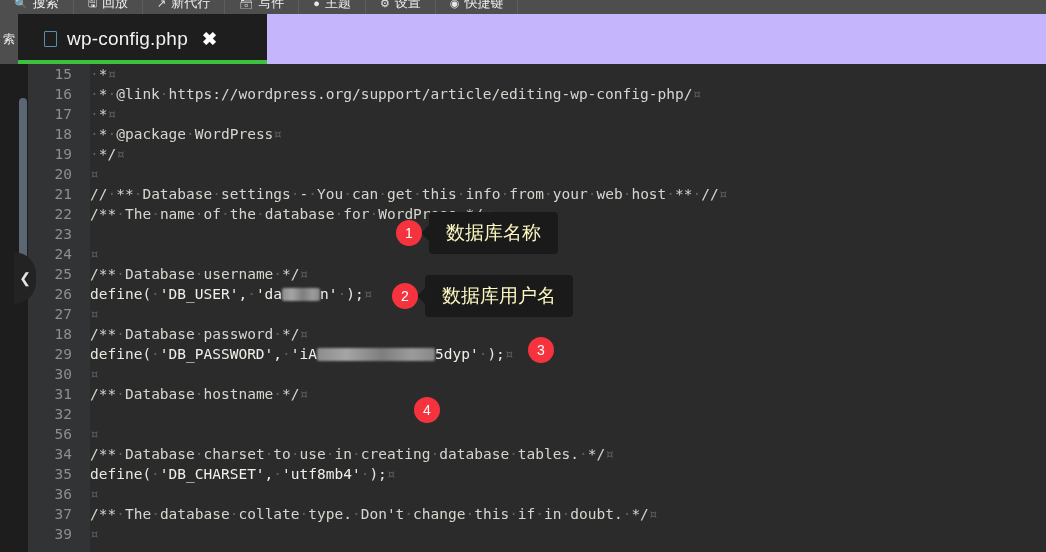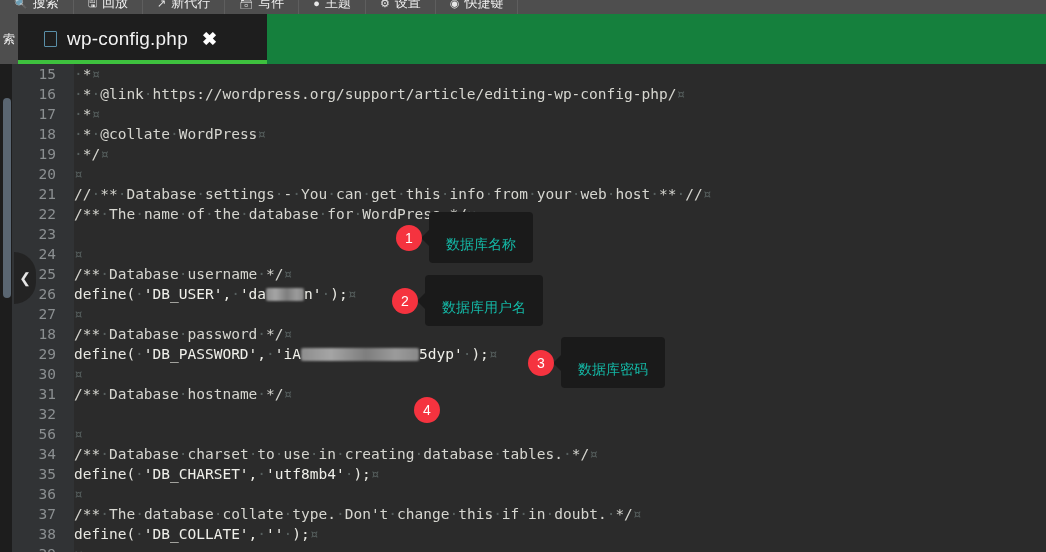--- a/index.html
+++ b/index.html
@@ -77,21 +77,21 @@
     writing-mode: horizontal-tb;
   }
 
   
   .tabbar {
     position: absolute;
     top: 14px;
     left: 18px;
     width: 1028px;
     height: 50px;
-    background: #15803d;
+    background: #c4b5fd;
   }
   .tab {
     position: absolute;
     top: 0;
     left: 0;
     width: 249px;
     height: 50px;
     background: #1e1e1e;
     display: flex;
     align-items: center;
@@ -126,21 +126,21 @@
     left: 0;
     width: 249px;
     height: 4px;
     background: #3ec13e;
   }
 
   
   .editor {
     position: absolute;
     top: 64px;
-    left: 2px;
+    left: 18px;
     width: 1028px;
     height: 488px;
     background: #84cc16;
     overflow: hidden;
   }
   .scrollbar-track {
     position: absolute;
     top: 0;
     left: 0;
     width: 10px;
@@ -244,24 +244,24 @@
     display: flex;
     align-items: center;
     justify-content: center;
     flex: none;
     z-index: 2;
   }
   .annot-bubble {
     position: relative;
     margin-left: 7px;
     background: #1a1a1a;
-    color: #14b8a6;
-    font-size: 14px;
+    color: #fef9c3;
+    font-size: 19px;
     line-height: 1;
-    padding: 25px 17px 12px 17px;
+    padding: 11px 17px 12px 17px;
     border-radius: 4px;
     white-space: nowrap;
   }
   .annot-bubble::before {
     content: "";
     position: absolute;
     left: -8px;
     top: 50%;
     transform: translateY(-50%);
     border-top: 9px solid transparent;
@@ -320,58 +320,56 @@
 
   <div class="editor">
     <div class="scrollbar-track">
       <div class="scrollbar-thumb"></div>
     </div>
     <div class="gutter"></div>
     <div class="code-area" id="code-area">
         <div class="code-row"><span class="lineno">15</span><span class="code-text"><span class="dot">·</span><span class="cm">*</span><span class="pil">¤</span></span></div>
         <div class="code-row"><span class="lineno">16</span><span class="code-text"><span class="dot">·</span><span class="cm">*</span><span class="dot">·</span><span class="cm">@link</span><span class="dot">·</span><span class="cm">https://wordpress.org/support/article/editing-wp-config-php/</span><span class="pil">¤</span></span></div>
         <div class="code-row"><span class="lineno">17</span><span class="code-text"><span class="dot">·</span><span class="cm">*</span><span class="pil">¤</span></span></div>
-        <div class="code-row"><span class="lineno">18</span><span class="code-text"><span class="dot">·</span><span class="cm">*</span><span class="dot">·</span><span class="cm">@collate</span><span class="dot">·</span><span class="cm">WordPress</span><span class="pil">¤</span></span></div>
+        <div class="code-row"><span class="lineno">18</span><span class="code-text"><span class="dot">·</span><span class="cm">*</span><span class="dot">·</span><span class="cm">@package</span><span class="dot">·</span><span class="cm">WordPress</span><span class="pil">¤</span></span></div>
         <div class="code-row"><span class="lineno">19</span><span class="code-text"><span class="dot">·</span><span class="cm">*/</span><span class="pil">¤</span></span></div>
         <div class="code-row"><span class="lineno">20</span><span class="code-text"><span class="pil">¤</span></span></div>
         <div class="code-row"><span class="lineno">21</span><span class="code-text"><span class="cm">//</span><span class="dot">·</span><span class="cm">**</span><span class="dot">·</span><span class="cm">Database</span><span class="dot">·</span><span class="cm">settings</span><span class="dot">·</span><span class="cm">-</span><span class="dot">·</span><span class="cm">You</span><span class="dot">·</span><span class="cm">can</span><span class="dot">·</span><span class="cm">get</span><span class="dot">·</span><span class="cm">this</span><span class="dot">·</span><span class="cm">info</span><span class="dot">·</span><span class="cm">from</span><span class="dot">·</span><span class="cm">your</span><span class="dot">·</span><span class="cm">web</span><span class="dot">·</span><span class="cm">host</span><span class="dot">·</span><span class="cm">**</span><span class="dot">·</span><span class="cm">//</span><span class="pil">¤</span></span></div>
         <div class="code-row"><span class="lineno">22</span><span class="code-text"><span class="cm">/**</span><span class="dot">·</span><span class="cm">The</span><span class="dot">·</span><span class="cm">name</span><span class="dot">·</span><span class="cm">of</span><span class="dot">·</span><span class="cm">the</span><span class="dot">·</span><span class="cm">database</span><span class="dot">·</span><span class="cm">for</span><span class="dot">·</span><span class="cm">WordPress</span><span class="dot">·</span><span class="cm">*/</span><span class="pil">¤</span></span></div>
         <div class="code-row"><span class="lineno">23</span></div>
         <div class="code-row"><span class="lineno">24</span><span class="code-text"><span class="pil">¤</span></span></div>
         <div class="code-row"><span class="lineno">25</span><span class="code-text"><span class="cm">/**</span><span class="dot">·</span><span class="cm">Database</span><span class="dot">·</span><span class="cm">username</span><span class="dot">·</span><span class="cm">*/</span><span class="pil">¤</span></span></div>
         <div class="code-row"><span class="lineno">26</span><span class="code-text"><span class="kw">define(</span><span class="dot">·</span><span class="str">'DB_USER',</span><span class="dot">·</span><span class="str">'da</span><span class="redact" style="width: 38px;"></span><span class="str">n'</span><span class="dot">·</span><span class="kw">);</span><span class="pil">¤</span></span></div>
         <div class="code-row"><span class="lineno">27</span><span class="code-text"><span class="pil">¤</span></span></div>
         <div class="code-row"><span class="lineno">18</span><span class="code-text"><span class="cm">/**</span><span class="dot">·</span><span class="cm">Database</span><span class="dot">·</span><span class="cm">password</span><span class="dot">·</span><span class="cm">*/</span><span class="pil">¤</span></span></div>
         <div class="code-row"><span class="lineno">29</span><span class="code-text"><span class="kw">define(</span><span class="dot">·</span><span class="str">'DB_PASSWORD',</span><span class="dot">·</span><span class="str">'iA</span><span class="redact" style="width: 118px;"></span><span class="str">5dyp'</span><span class="dot">·</span><span class="kw">);</span><span class="pil">¤</span></span></div>
         <div class="code-row"><span class="lineno">30</span><span class="code-text"><span class="pil">¤</span></span></div>
         <div class="code-row"><span class="lineno">31</span><span class="code-text"><span class="cm">/**</span><span class="dot">·</span><span class="cm">Database</span><span class="dot">·</span><span class="cm">hostname</span><span class="dot">·</span><span class="cm">*/</span><span class="pil">¤</span></span></div>
         <div class="code-row"><span class="lineno">32</span></div>
         <div class="code-row"><span class="lineno">56</span><span class="code-text"><span class="pil">¤</span></span></div>
         <div class="code-row"><span class="lineno">34</span><span class="code-text"><span class="cm">/**</span><span class="dot">·</span><span class="cm">Database</span><span class="dot">·</span><span class="cm">charset</span><span class="dot">·</span><span class="cm">to</span><span class="dot">·</span><span class="cm">use</span><span class="dot">·</span><span class="cm">in</span><span class="dot">·</span><span class="cm">creating</span><span class="dot">·</span><span class="cm">database</span><span class="dot">·</span><span class="cm">tables.</span><span class="dot">·</span><span class="cm">*/</span><span class="pil">¤</span></span></div>
         <div class="code-row"><span class="lineno">35</span><span class="code-text"><span class="kw">define(</span><span class="dot">·</span><span class="str">'DB_CHARSET',</span><span class="dot">·</span><span class="str">'utf8mb4'</span><span class="dot">·</span><span class="kw">);</span><span class="pil">¤</span></span></div>
         <div class="code-row"><span class="lineno">36</span><span class="code-text"><span class="pil">¤</span></span></div>
         <div class="code-row"><span class="lineno">37</span><span class="code-text"><span class="cm">/**</span><span class="dot">·</span><span class="cm">The</span><span class="dot">·</span><span class="cm">database</span><span class="dot">·</span><span class="cm">collate</span><span class="dot">·</span><span class="cm">type.</span><span class="dot">·</span><span class="cm">Don't</span><span class="dot">·</span><span class="cm">change</span><span class="dot">·</span><span class="cm">this</span><span class="dot">·</span><span class="cm">if</span><span class="dot">·</span><span class="cm">in</span><span class="dot">·</span><span class="cm">doubt.</span><span class="dot">·</span><span class="cm">*/</span><span class="pil">¤</span></span></div>
-        <div class="code-row"><span class="lineno">38</span><span class="code-text"><span class="kw">define(</span><span class="dot">·</span><span class="str">'DB_COLLATE',</span><span class="dot">·</span><span class="str">''</span><span class="dot">·</span><span class="kw">);</span><span class="pil">¤</span></span></div>
         <div class="code-row"><span class="lineno">39</span><span class="code-text"><span class="pil">¤</span></span></div>
       </div>
   </div>
 
   <div class="collapse-handle">❮</div>
 
   <div id="annot-layer">
       <div class="annot" style="top: 212px; left: 396px;">
         <div class="annot-badge">1</div>
         <div class="annot-bubble">数据库名称</div>
       </div>
       <div class="annot" style="top: 275px; left: 392px;">
         <div class="annot-badge">2</div>
         <div class="annot-bubble">数据库用户名</div>
       </div>
       <div class="annot" style="top: 337px; left: 528px;">
         <div class="annot-badge">3</div>
-        <div class="annot-bubble">数据库密码</div>
       </div>
       <div class="annot" style="top: 397px; left: 414px;">
         <div class="annot-badge">4</div>
       </div>
     </div>
 
 </div>
 
 </body></html>

